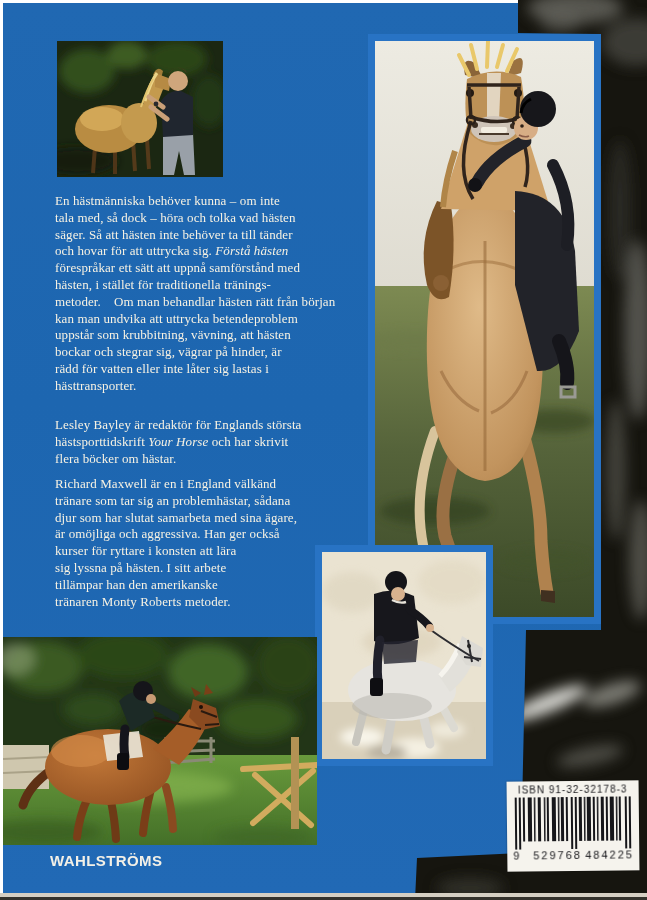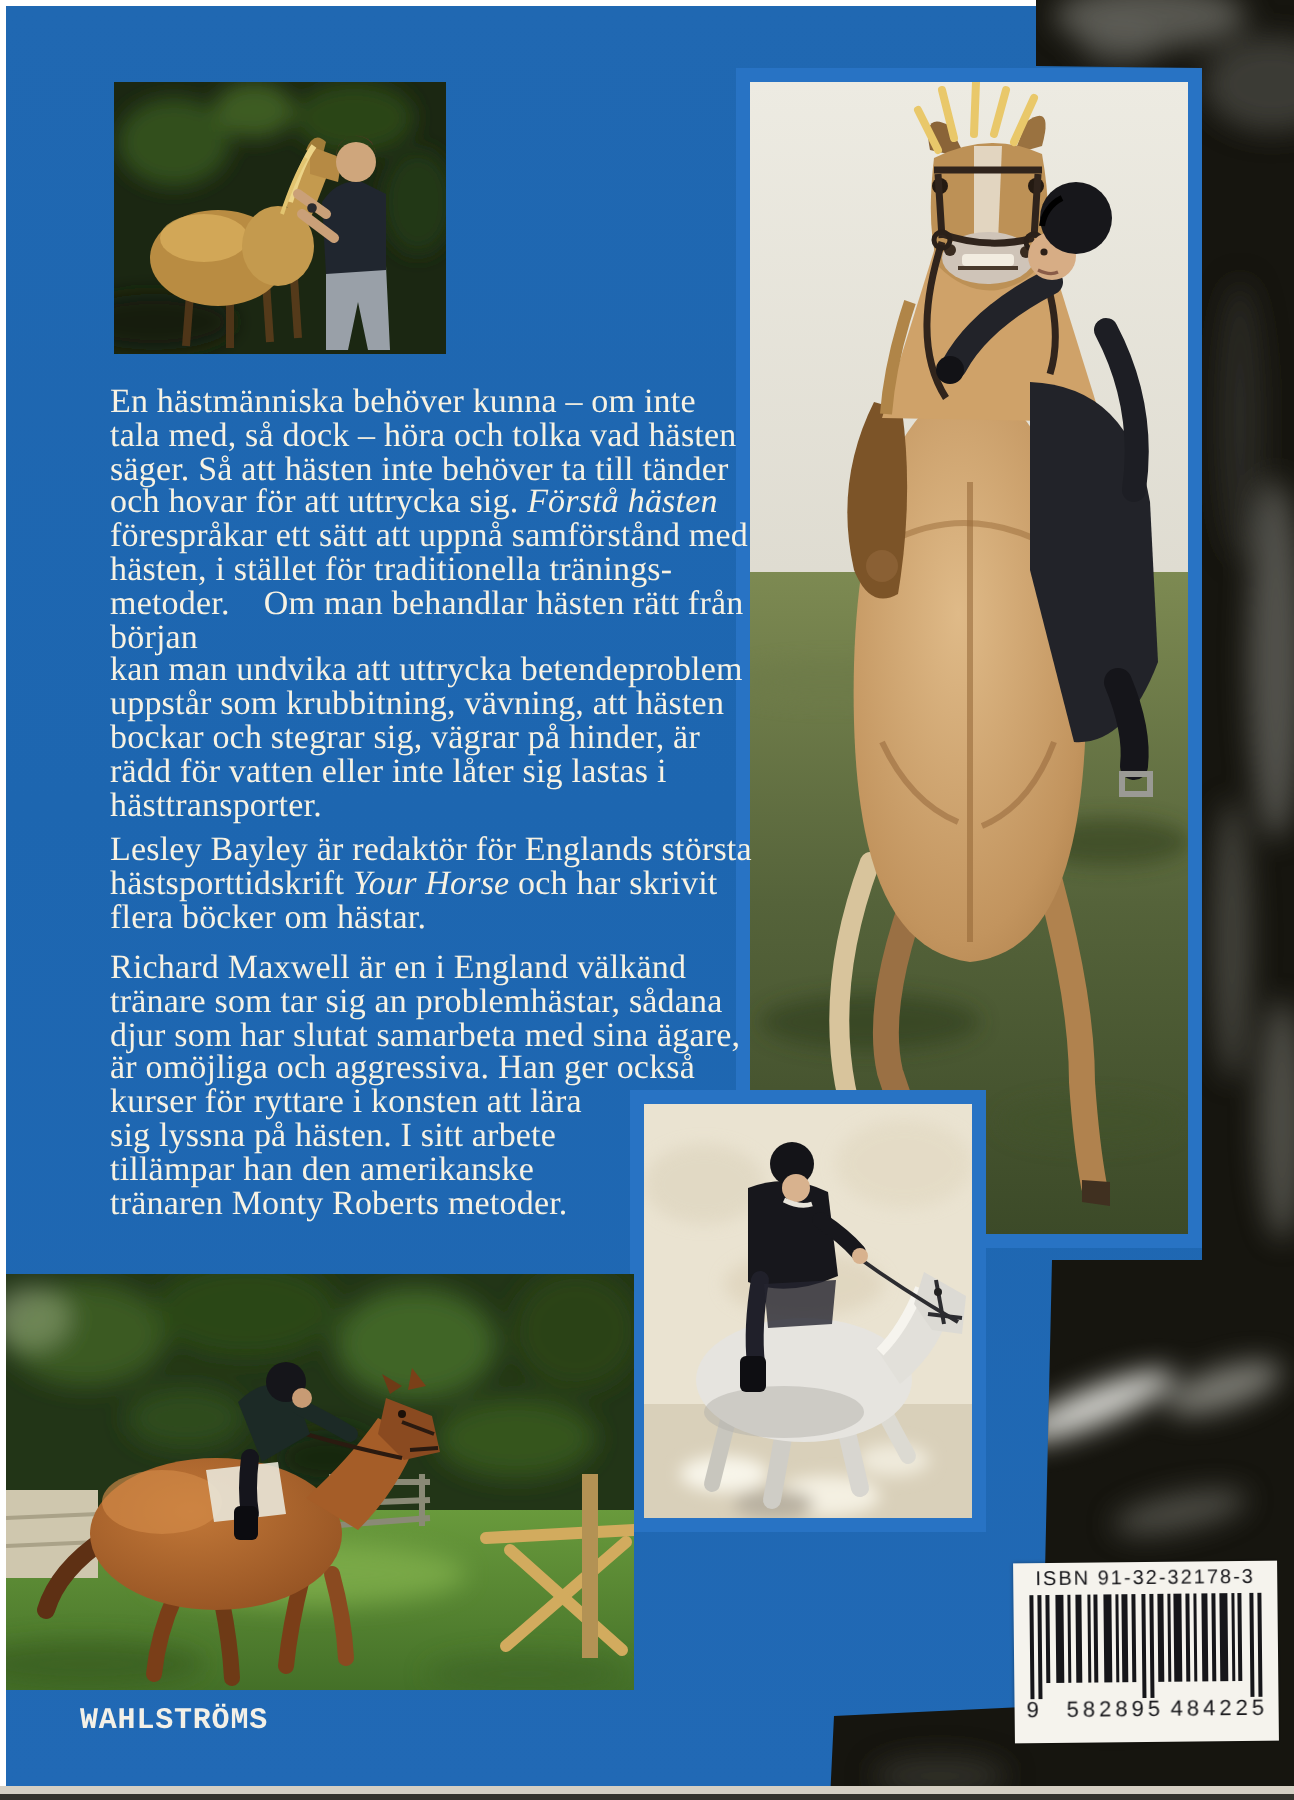--- a/index.html
+++ b/index.html
@@ -4,25 +4,25 @@
 <style>
   html,body{margin:0;padding:0;background:#e8e8e8;}
   .page{position:relative;width:647px;height:900px;background:#ffffff;overflow:hidden;
         font-family:"Liberation Serif", serif;}
   .cover-blue{position:absolute;left:3px;top:3px;width:644px;height:890px;
         background:linear-gradient(180deg,#2068b2 0%,#1d66b0 45%,#2169b5 100%);}
   .darkbg{position:absolute;left:0;top:0;}
   .photo{position:absolute;overflow:hidden;}
   .photo svg{display:block;}
   .framed{border:7px solid #2873c4;}
-  .blurb,.authors{position:absolute;color:#f7f2e3;font-size:17px;line-height:16.8px;
+  .blurb,.authors{position:absolute;color:#f7f2e3;font-size:13px;line-height:16.8px;
         white-space:pre-line;letter-spacing:.1px;}
   .blurb i,.authors i{font-style:italic;}
-  .publisher{position:absolute;left:40px;top:852px;color:#f3f0e7;
-        font-family:Liberation Mono, monospace;font-weight:bold;font-size:15px;
+  .publisher{position:absolute;left:50px;top:852px;color:#f3f0e7;
+        font-family:Liberation Sans, sans-serif;font-weight:bold;font-size:15px;
         letter-spacing:.4px;}
   .barcode-box{position:absolute;left:507px;top:781px;width:132px;height:90px;
         background:#f5f3ed;transform:rotate(-.6deg);box-shadow:0 0 2px rgba(0,0,0,.4);}
   .isbn-label{position:absolute;left:0;top:3px;width:100%;text-align:center;
         font-family:"Liberation Sans", sans-serif;font-size:10px;color:#16161a;
         letter-spacing:1px;}
   .bars{position:absolute;left:4px;top:16px;}
   .ean{position:absolute;top:68px;font-family:"Liberation Sans", sans-serif;
         font-size:11px;color:#16161a;letter-spacing:2px;}
   .ean.lead{left:6px;letter-spacing:0;}
@@ -385,19 +385,19 @@
           <rect x="90" y="0" width="3" height="44"></rect>
         <rect x="95" y="0" width="2" height="44"></rect>
           <rect x="99" y="0" width="4" height="44"></rect>
         <rect x="105" y="0" width="1.5" height="44"></rect>
           <rect x="108" y="0" width="2" height="44"></rect>
         <rect x="114" y="0" width="2" height="52"></rect>
           <rect x="118" y="0" width="2" height="52"></rect>
       </g>
     </svg>
     <div class="ean lead">9</div>
-    <div class="ean g1">582895</div>
+    <div class="ean g1">529768</div>
     <div class="ean g2">484225</div>
   </div>
 
   <div class="strip-light"></div>
   <div class="strip-dark"></div>
 </div>
 
 </body></html>

